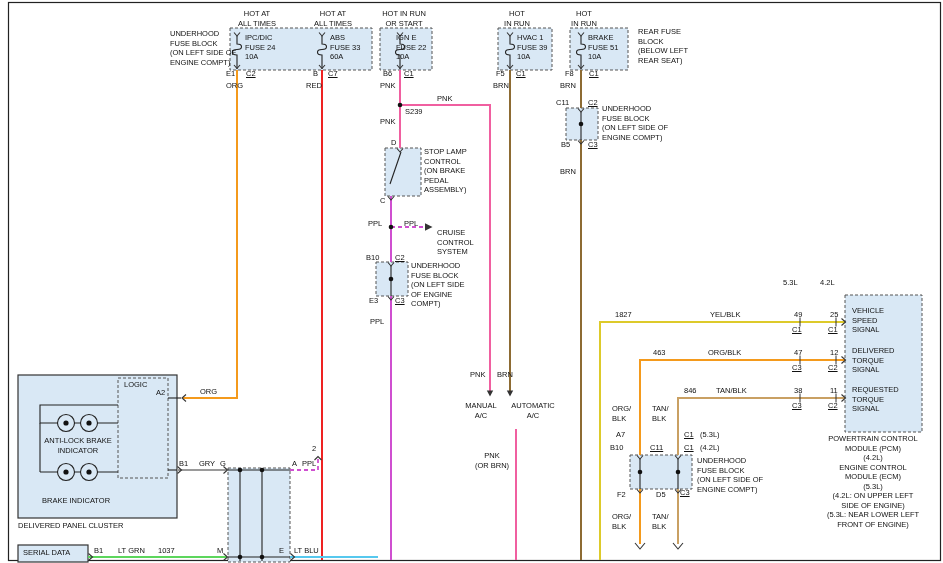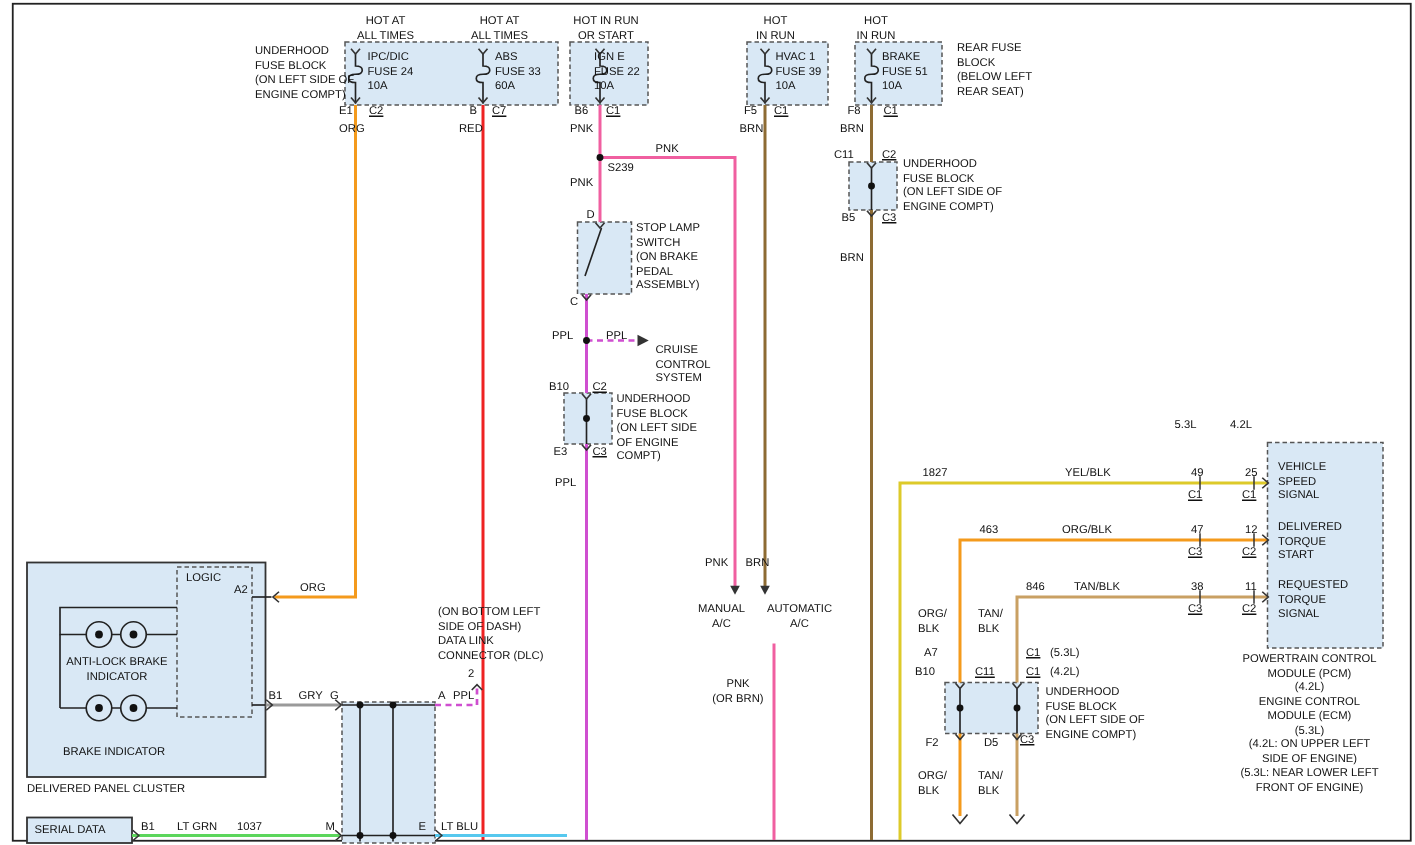--- a/index.html
+++ b/index.html
@@ -225,21 +225,21 @@
 <div class="lbl" style="left:380px;top:81px">PNK</div>
 <div class="lbl" style="left:493px;top:81px">BRN</div>
 <div class="lbl" style="left:560px;top:81px">BRN</div>
 
 <div class="lbl" style="left:437px;top:94px">PNK</div>
 <div class="lbl" style="left:405px;top:107px">S239</div>
 <div class="lbl" style="left:380px;top:117px">PNK</div>
 
 <div class="lbl" style="left:391px;top:138px">D</div>
 <div class="lbl" style="left:424px;top:147px">STOP LAMP
-SWITCH
+CONTROL
 (ON BRAKE
 PEDAL
 ASSEMBLY)</div>
 <div class="lbl" style="left:380px;top:196px">C</div>
 
 <div class="lbl" style="left:368px;top:219px">PPL</div>
 <div class="lbl" style="left:404px;top:219px">PPL</div>
 <div class="lbl" style="left:437px;top:228px">CRUISE
 CONTROL
 SYSTEM</div>
@@ -296,21 +296,21 @@
 <div class="lbl" style="left:794px;top:386px">38</div>
 <div class="lbl" style="left:830px;top:386px">11</div>
 <div class="lbl un" style="left:792px;top:401px">C3</div>
 <div class="lbl un" style="left:828px;top:401px">C2</div>
 
 <div class="lbl" style="left:852px;top:306px">VEHICLE
 SPEED
 SIGNAL</div>
 <div class="lbl" style="left:852px;top:346px">DELIVERED
 TORQUE
-START</div>
+SIGNAL</div>
 <div class="lbl" style="left:852px;top:385px">REQUESTED
 TORQUE
 SIGNAL</div>
 <div class="lbl ctr" style="left:808px;top:434px;width:130px">POWERTRAIN CONTROL
 MODULE (PCM)
 (4.2L)
 ENGINE CONTROL
 MODULE (ECM)
 (5.3L)
 (4.2L: ON UPPER LEFT
@@ -351,21 +351,17 @@
 <div class="lbl" style="left:199px;top:459px">GRY</div>
 <div class="lbl" style="left:220px;top:459px">G</div>
 <div class="lbl" style="left:18px;top:521px">DELIVERED PANEL CLUSTER</div>
 <div class="lbl" style="left:23px;top:548px">SERIAL DATA</div>
 <div class="lbl" style="left:94px;top:546px">B1</div>
 <div class="lbl" style="left:118px;top:546px">LT GRN</div>
 <div class="lbl" style="left:158px;top:546px">1037</div>
 <div class="lbl" style="left:217px;top:546px">M</div>
 <div class="lbl" style="left:279px;top:546px">E</div>
 <div class="lbl" style="left:294px;top:546px">LT BLU</div>
-<div class="lbl" style="left:292px;top:403px">(ON BOTTOM LEFT
-SIDE OF DASH)
-DATA LINK
-CONNECTOR (DLC)</div>
 <div class="lbl" style="left:312px;top:444px">2</div>
 <div class="lbl" style="left:292px;top:459px">A</div>
 <div class="lbl" style="left:302px;top:459px">PPL</div>
 
 </div>
 
 </body></html>

